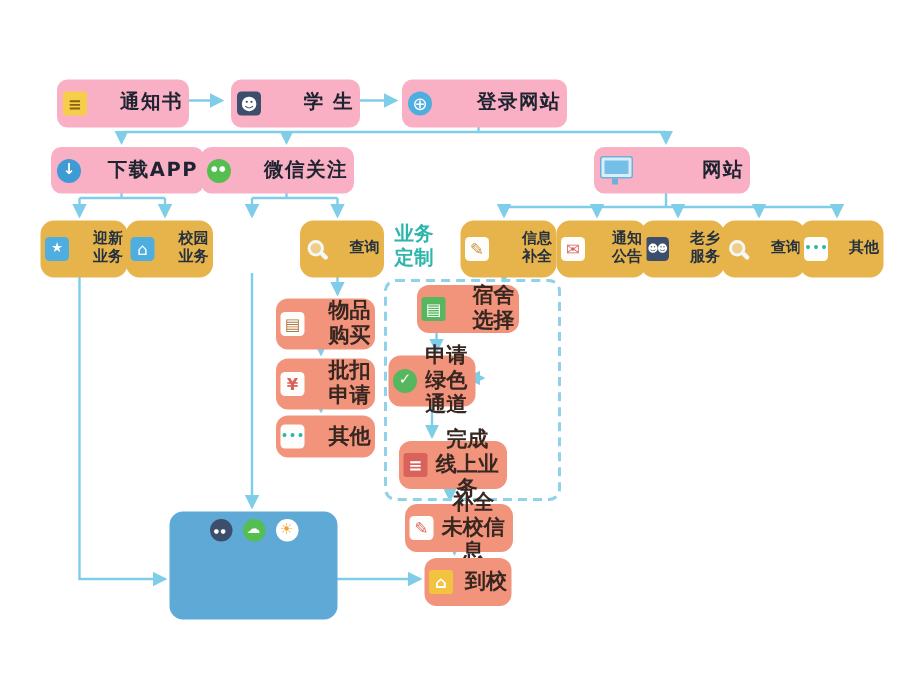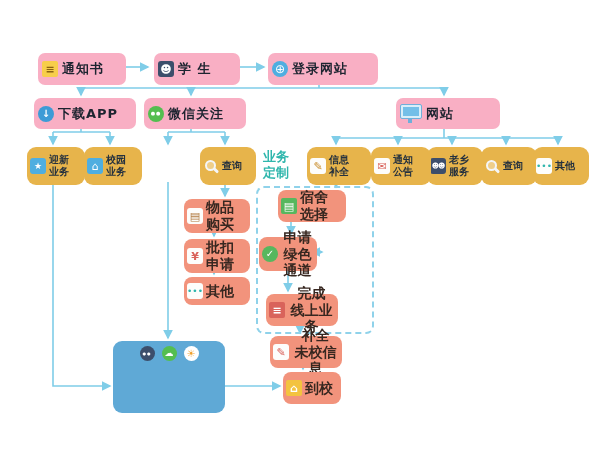--- a/index.html
+++ b/index.html
@@ -1,19 +1,19 @@
 <!DOCTYPE html>
 <html><head>
 <meta charset="utf-8">
 <style>
   html,body{margin:0;padding:0}
   body{font-family:"DejaVu Sans","Liberation Sans",sans-serif;background:#fff}
   #canvas{position:relative;width:600px;height:450px;background:#ffffff;overflow:hidden}
   svg.arrows{position:absolute;left:0;top:0;z-index:1}
-  .node{position:absolute;z-index:2;display:flex;align-items:center;justify-content:flex-start;gap:4px;border-radius:8px;padding:2px 4px}
+  .node{position:absolute;z-index:2;display:flex;align-items:center;justify-content:space-between;gap:4px;border-radius:8px;padding:2px 4px}
   .pink{background:#F9AFC4;border-radius:7px}
   .yellow{background:#E7B44B;border-radius:9px;gap:3px;padding:2px 3px}
   .orange{background:#F2937C;border-radius:8px;gap:3px;padding:2px 3px}
   .bluebox{background:#5FA9D6;flex-direction:column;justify-content:flex-start;gap:3px;padding:5px 3px;border-radius:9px}
   .dashed{position:absolute;z-index:1;border:2px dashed #8FD2EA;border-radius:8px;background:transparent}
   .lbl{font-weight:700;color:#23303f;white-space:pre-line;line-height:1.18;text-align:center}
   .pink .lbl{font-size:13px;color:#1d2430;letter-spacing:1px}
   .yellow .lbl{font-size:10px;color:#25313e}
   .orange .lbl{font-size:14px;color:#372720}
   .bluebox .lbl{font-size:9px;color:#ffffff;font-weight:400;line-height:1.3}
@@ -133,21 +133,21 @@
   </div>
   <div class="node pink" style="left:268px;top:53px;width:102px;height:28px">
     <span class="ic ic-globe"></span>
     <span class="lbl">登录网站</span>
   </div>
 
   <div class="node pink" style="left:34px;top:98px;width:94px;height:27px">
     <span class="ic ic-app"></span>
     <span class="lbl">下载APP</span>
   </div>
-  <div class="node pink" style="left:144px;top:98px;width:94px;height:27px">
+  <div class="node pink" style="left:134px;top:98px;width:94px;height:27px">
     <span class="ic ic-wechat"></span>
     <span class="lbl">微信关注</span>
   </div>
   <div class="node pink" style="left:396px;top:98px;width:96px;height:27px">
     <span class="ic ic-monitor"></span>
     <span class="lbl">网站</span>
   </div>
 
   <div class="node yellow" style="left:27px;top:147px;width:52px;height:34px">
     <span class="ic ic-newuser"></span>

